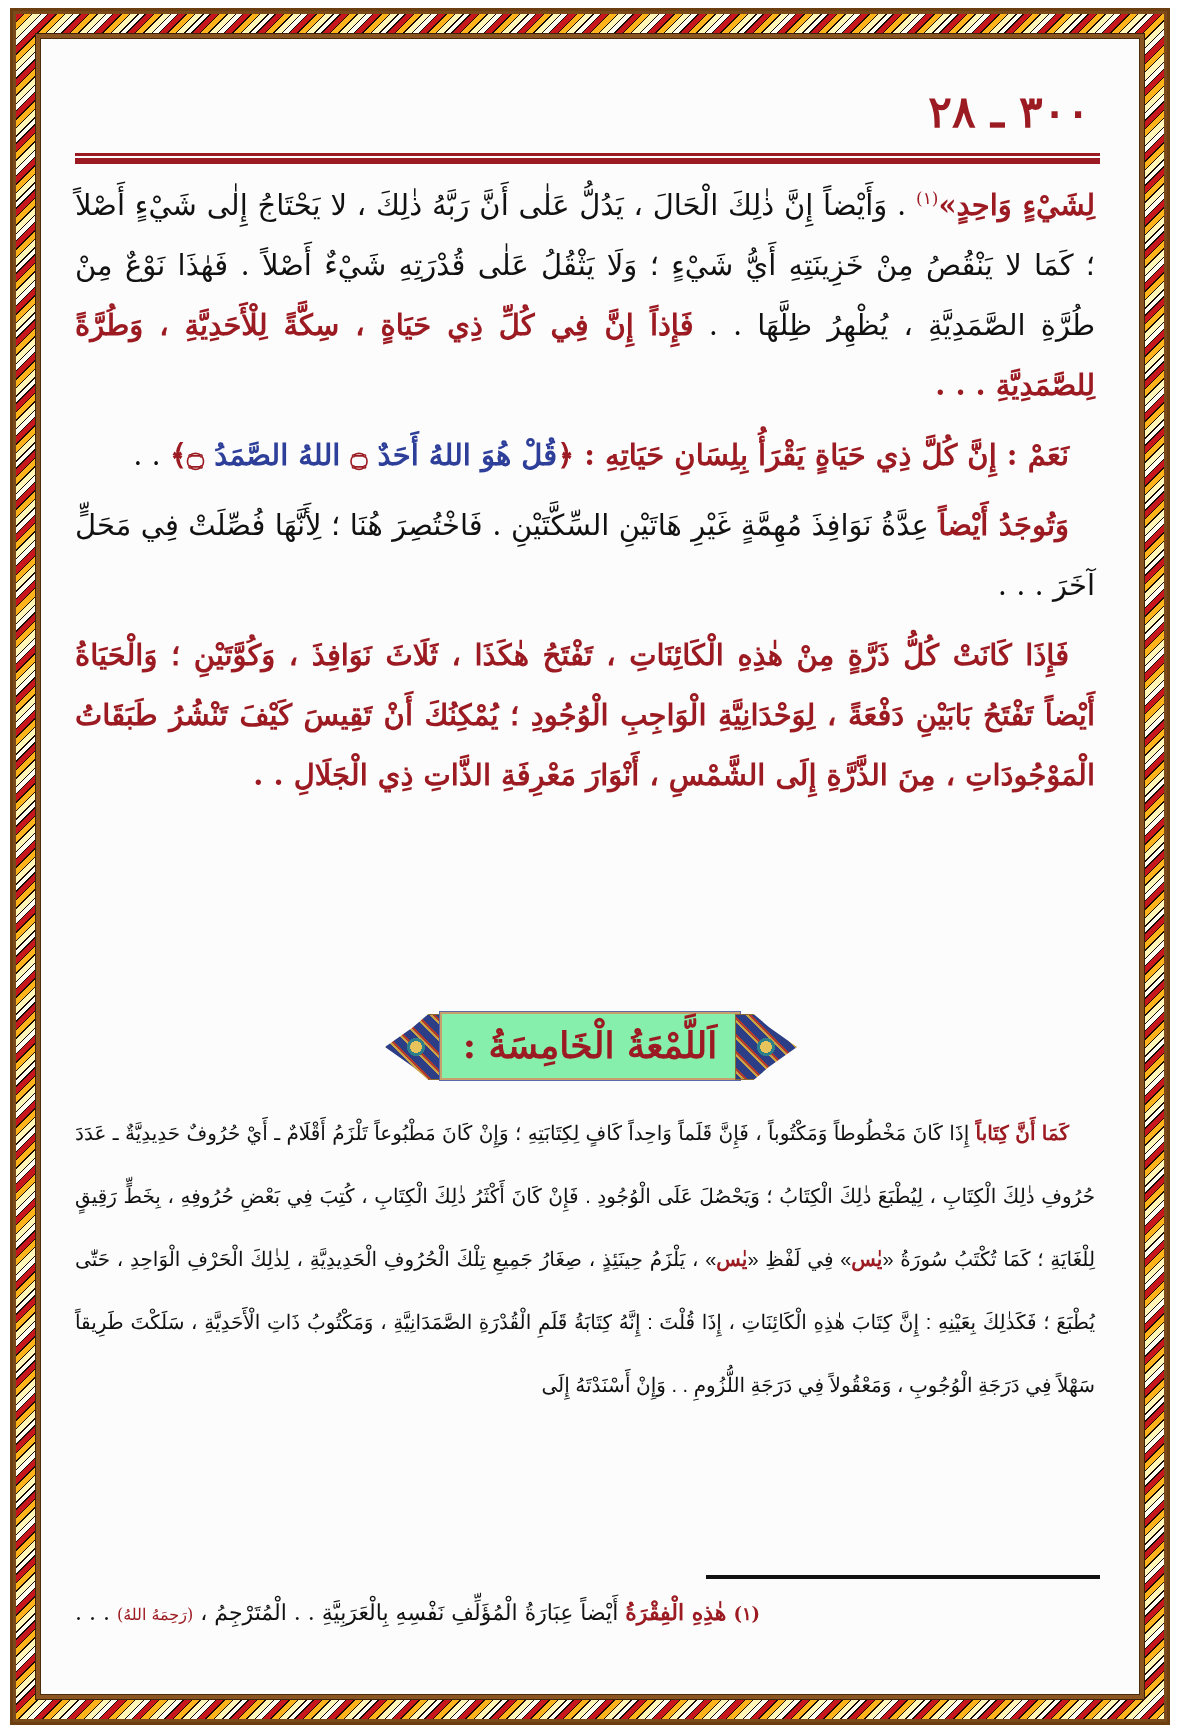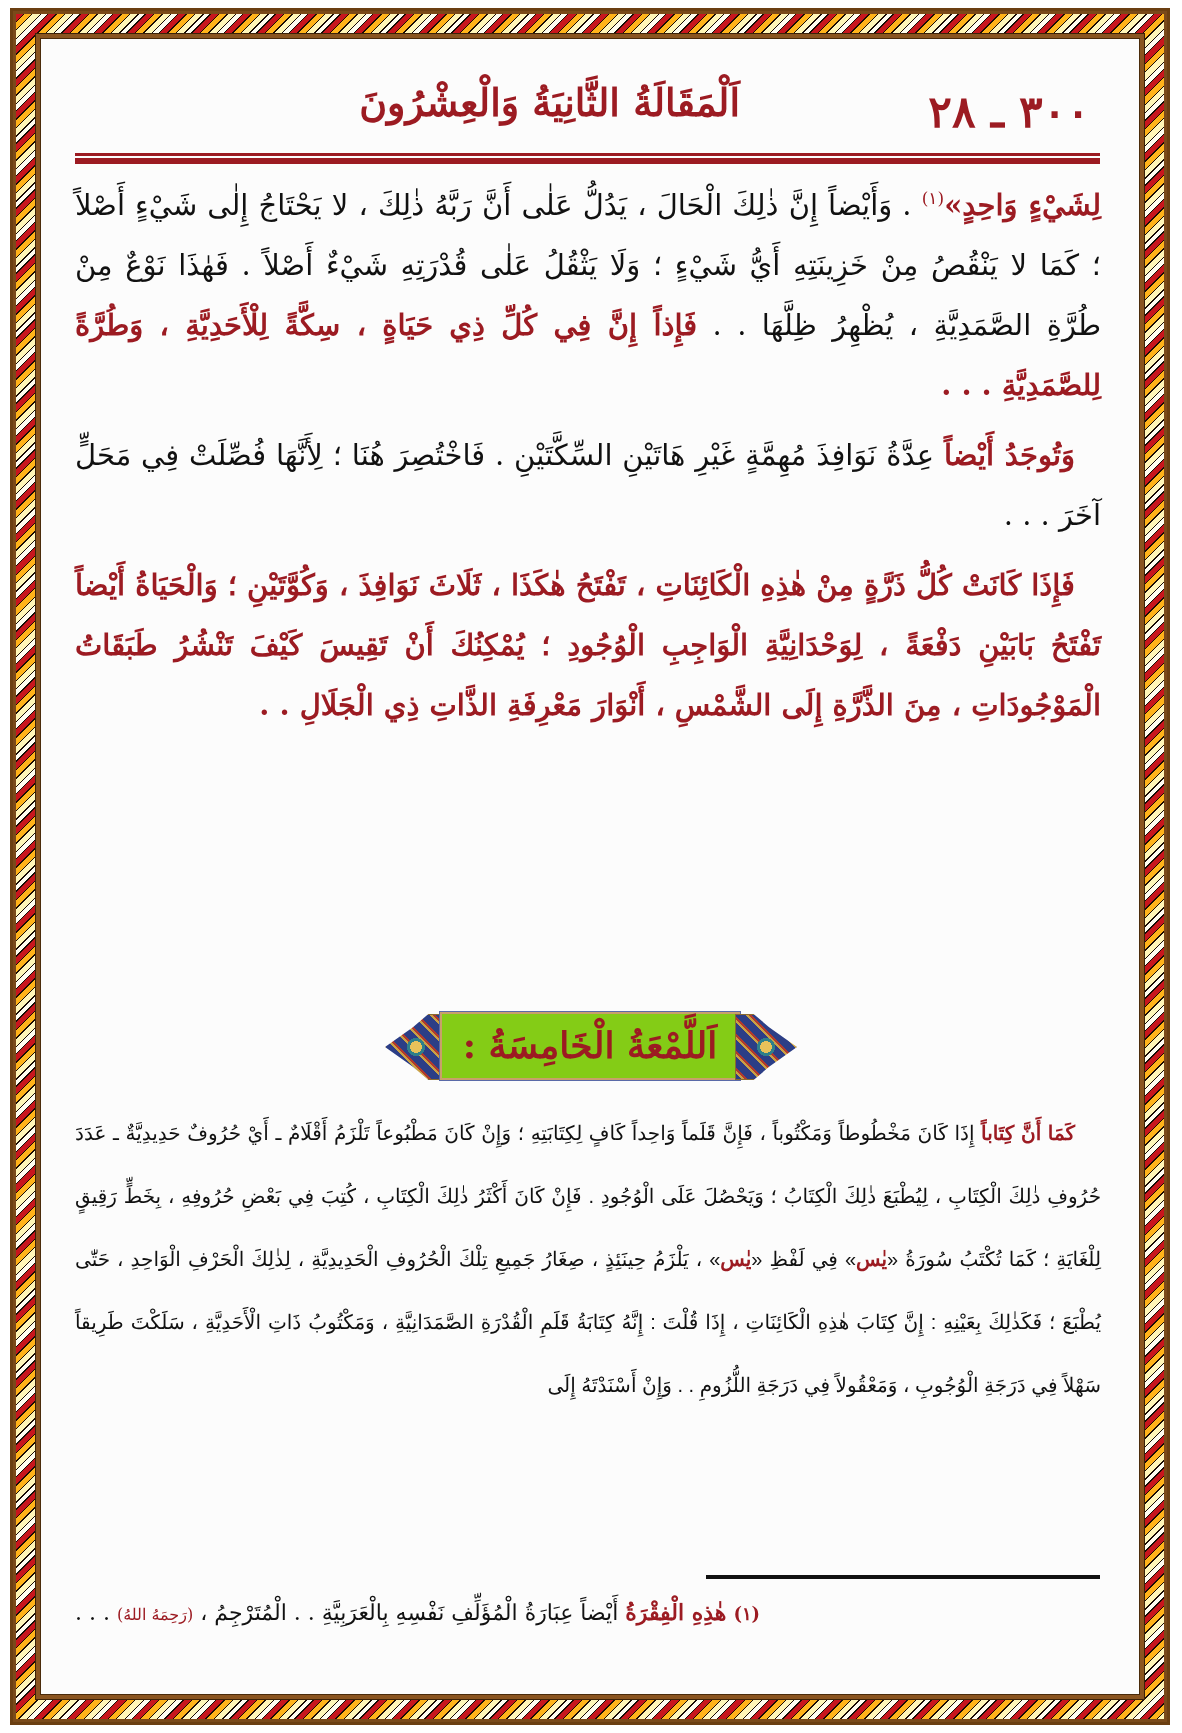--- a/index.html
+++ b/index.html
@@ -52,35 +52,35 @@
       position: absolute; left: 75px; top: 158px; width: 1025px; height: 6px; background: #9c1b22;
     }
 
     
     .body-text {
       position: absolute; left: 75px; top: 175px; width: 1030px;
       direction: rtl; text-align: justify; text-align-last: right;
       font-family: "DejaVu Serif", serif; font-size: 29px; line-height: 60px;
       color: #111111;
     }
-    .para { margin: 0 4px 10px 0; }
+    .para { margin: 0 10px 10px 0; }
     .para.indent { text-indent: 26px; }
     .r-black { color: #111111; }
     .r-red { color: #9c1b22; font-weight: bold; }
     .r-blue { color: #2e3f9a; font-weight: bold; }
     .r-sup { font-size: 17px; vertical-align: super; line-height: 0; color: #9c1b22; }
     .r-verse-mark { color: #9c1b22; font-weight: bold; }
 
     
     .heading-wrap {
       position: absolute; left: 385px; top: 1012px; width: 412px; height: 70px;
     }
     .heading-box {
       position: absolute; left: 55px; top: 0; width: 300px; height: 68px;
-      border: 2px solid #c9a06a; outline: 1px solid #5a6aa8; background: #84cc16;
+      border: 2px solid #c9a06a; outline: 1px solid #5a6aa8; background: #86efac;
       box-sizing: border-box; direction: rtl; text-align: center;
       font-family: "DejaVu Serif", serif; font-size: 36px; font-weight: bold;
       line-height: 62px; color: #9c1b22;
     }
     .heading-orn {
       position: absolute; top: 2px; width: 60px; height: 64px;
       background:
         radial-gradient(circle at 50% 50%, #e8c25a 0 6px, #2f7f8a 6px 9px, transparent 9px),
         repeating-linear-gradient(45deg, #2c3e86 0 4px, #c9a045 4px 6px, #b03a2e 6px 8px, #2c3e86 8px 12px);
       border: 1px solid #8a6a30;
@@ -115,27 +115,27 @@
 <body>
 
 <div class="frame-outer">
   <div class="frame-braid"></div>
   <div class="frame-inner-line"></div>
   <div class="page"></div>
 </div>
 
 <div class="header">
   <span class="page-ref">٣٠٠ ـ ٢٨</span>
-  <span class="chapter-title">اَلْمَقَالَةُ الثَّانِيَةُ وَالْعِشْرُونَ</span>
 </div>
 <div class="rule-thin"></div>
 <div class="rule-thick"></div>
 
 <div class="body-text" id="body-1">
     <p class="para"><span class="r-red">لِشَيْءٍ وَاحِدٍ»</span><span class="r-sup">(١)</span><span class="r-black"> . وَأَيْضاً إِنَّ ذٰلِكَ الْحَالَ ، يَدُلُّ عَلٰى أَنَّ رَبَّهُ ذٰلِكَ ، لا يَحْتَاجُ إِلٰى شَيْءٍ أَصْلاً ؛ كَمَا لا يَنْقُصُ مِنْ خَزِينَتِهِ أَيُّ شَيْءٍ ؛ وَلَا يَثْقُلُ عَلٰى قُدْرَتِهِ شَيْءٌ أَصْلاً . فَهٰذَا نَوْعٌ مِنْ طُرَّةِ الصَّمَدِيَّةِ ، يُظْهِرُ ظِلَّهَا . . </span><span class="r-red">فَإِذاً إِنَّ فِي كُلِّ ذِي حَيَاةٍ ، سِكَّةً لِلْأَحَدِيَّةِ ، وَطُرَّةً لِلصَّمَدِيَّةِ . . .</span></p>
+    <p class="para indent"><span class="r-red">نَعَمْ : إِنَّ كُلَّ ذِي حَيَاةٍ يَقْرَأُ بِلِسَانِ حَيَاتِهِ : </span><span class="r-verse-mark">﴿</span><span class="r-blue">قُلْ هُوَ اللهُ أَحَدٌ</span><span class="r-verse-mark"> ۝ </span><span class="r-blue">اللهُ الصَّمَدُ</span><span class="r-verse-mark"> ۝﴾</span><span class="r-black"> . .</span></p>
     <p class="para indent"><span class="r-red">وَتُوجَدُ أَيْضاً</span><span class="r-black"> عِدَّةُ نَوَافِذَ مُهِمَّةٍ غَيْرِ هَاتَيْنِ السِّكَّتَيْنِ . فَاخْتُصِرَ هُنَا ؛ لِأَنَّهَا فُصِّلَتْ فِي مَحَلٍّ آخَرَ . . .</span></p>
     <p class="para indent"><span class="r-red">فَإِذَا كَانَتْ كُلُّ ذَرَّةٍ مِنْ هٰذِهِ الْكَائِنَاتِ ، تَفْتَحُ هٰكَذَا ، ثَلَاثَ نَوَافِذَ ، وَكُوَّتَيْنِ ؛ وَالْحَيَاةُ أَيْضاً تَفْتَحُ بَابَيْنِ دَفْعَةً ، لِوَحْدَانِيَّةِ الْوَاجِبِ الْوُجُودِ ؛ يُمْكِنُكَ أَنْ تَقِيسَ كَيْفَ تَنْشُرُ طَبَقَاتُ الْمَوْجُودَاتِ ، مِنَ الذَّرَّةِ إِلَى الشَّمْسِ ، أَنْوَارَ مَعْرِفَةِ الذَّاتِ ذِي الْجَلَالِ . .</span></p>
   </div>
 
 <div class="heading-wrap">
   <div class="heading-orn left"></div>
   <div class="heading-box">اَللَّمْعَةُ الْخَامِسَةُ :</div>
   <div class="heading-orn right"></div>
 </div>
 

